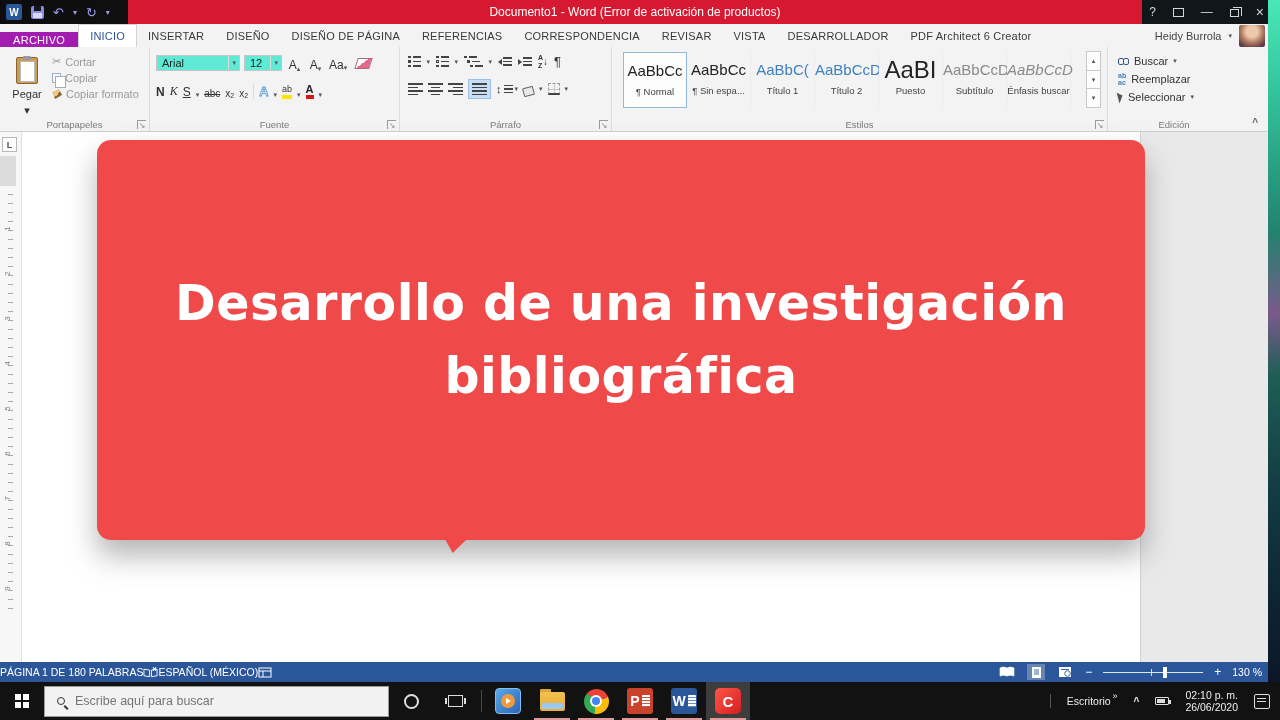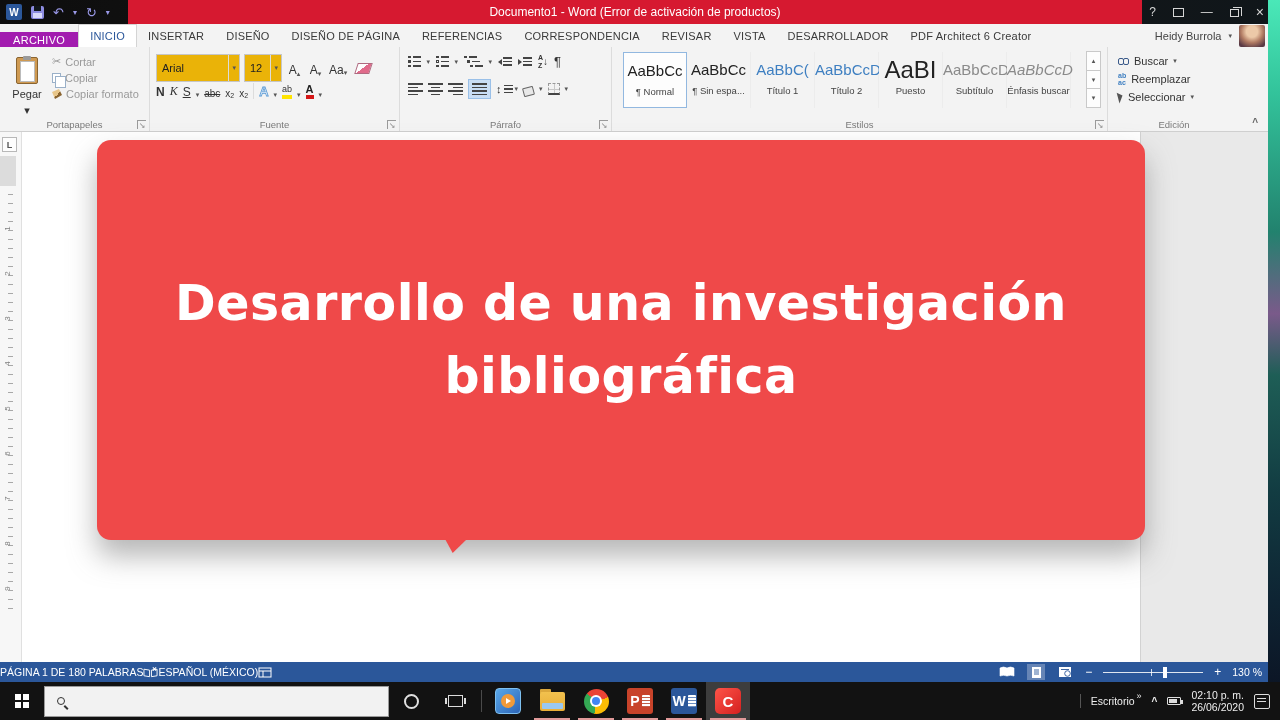--- a/index.html
+++ b/index.html
@@ -50,21 +50,21 @@
   .clip-col { position:absolute; left:52px; top:8px; display:flex; flex-direction:column; gap:4px; }
   .small-cmd { display:flex; align-items:center; gap:4px; font-size:11px; color:#9a9a9a; white-space:nowrap; }
   .ic-cut { color:#9a9a9a; font-size:11px; }
   .ic-copy { width:9px; height:10px; border:1px solid #9ab0c8; position:relative; background:#fff; }
   .ic-copy::before { content:""; position:absolute; left:2px; top:2px; width:9px; height:10px; border:1px solid #9ab0c8; background:#fff; }
   .ic-brush { width:10px; height:10px; background:linear-gradient(135deg,#e8c68a 55%,#8a6430 55%); clip-path:polygon(0 30%,70% 0,100% 60%,30% 100%); }
 
   
   .g-font { width:250px; }
   .font-row1 { position:absolute; left:6px; top:7px; display:flex; align-items:center; gap:4px; }
-  .combo { height:28px; background:#eab308; border:1px solid #c6c6c6; display:flex; align-items:center; font-size:11px; color:#222; padding-left:5px; }
+  .combo { height:16px; background:#5eead4; border:1px solid #c6c6c6; display:flex; align-items:center; font-size:11px; color:#222; padding-left:5px; }
   .combo .dd { margin-left:auto; padding:0 3px; border-left:1px solid #dcdcdc; height:100%; display:flex; align-items:center; }
   .font-name { width:84px; }
   .font-size { width:38px; }
   .fbtn { min-width:17px; height:18px; display:flex; align-items:flex-end; justify-content:center; font-size:12px; color:#333; padding:0 1px; }
   .sup-mark { font-size:7px; line-height:1; color:#555; }
   .eraser { width:15px; height:11px; background:linear-gradient(135deg,#fdfdfd 45%,#e06a8a 45%); border:1px solid #b06a80; transform:skewX(-18deg); margin-left:4px; }
   .font-row2 { position:absolute; left:6px; top:36px; display:flex; align-items:flex-end; gap:5px; }
   .fmt { font-size:12px; color:#333; display:flex; align-items:flex-end; }
   .b-bold { font-weight:bold; }
   .b-ital { font-style:italic; font-family:"Liberation Serif",serif; }
@@ -182,21 +182,21 @@
   .chrome i { width:12px; height:12px; background:#fff; border-radius:50%; display:flex; align-items:center; justify-content:center; }
   .chrome i b { width:8px; height:8px; background:#4285f4; border-radius:50%; display:block; }
   .office-ic { width:26px; height:26px; border-radius:3px; color:#fff; font-weight:bold; font-size:14px; display:flex; align-items:center; justify-content:center; gap:2px; }
   .ppt { background:#c8432a; }
   .wrd { background:#2b579a; }
   .page-lines { width:8px; height:12px; background:#fff; border-radius:1px;
     background-image:linear-gradient(#c06048 1px,transparent 1px); background-size:100% 3px; background-position:0 2px; }
   .wrd .page-lines { background-image:linear-gradient(#6a8cc0 1px,transparent 1px); background-size:100% 3px; background-position:0 2px; }
   .tb-slot.active { background:#3d3d3d; }
   .camtasia { width:26px; height:26px; border-radius:5px; background:linear-gradient(135deg,#ff5448,#d42020); color:#fff; font-weight:bold; font-size:15px; display:flex; align-items:center; justify-content:center; }
-  .tray { margin-left:auto; display:flex; align-items:center; gap:10px; padding-right:10px; color:#eee; font-size:10.5px; }
+  .tray { margin-left:auto; display:flex; align-items:center; gap:16px; padding-right:10px; color:#eee; font-size:10.5px; }
   .tray-sep { width:1px; height:14px; background:#555; }
   .desk { display:flex; align-items:flex-start; gap:2px; }
   .more-mark { font-size:9px; position:relative; top:-4px; }
   .chev { font-size:10px; font-weight:bold; }
   .battery { width:14px; height:8px; border:1px solid #ddd; border-radius:1px; position:relative; }
   .battery::before { content:""; position:absolute; right:-3px; top:2px; width:2px; height:4px; background:#ddd; }
   .battery::after { content:""; position:absolute; left:1px; top:1px; bottom:1px; width:8px; background:#ddd; }
   .clock { text-align:right; line-height:12px; }
   .notif { width:16px; height:15px; border:1.5px solid #ddd; border-radius:2px; position:relative; }
   .notif::before { content:""; position:absolute; left:2px; top:3px; width:9px; height:1.5px; background:#ddd; box-shadow:0 3px 0 #ddd; }
@@ -586,20 +586,21 @@
   <div class="tb-slot">
       <span class="start-ic">
         <i></i>
         <i></i>
         <i></i>
         <i></i>
       </span>
     </div>
   <div class="searchbox">
     <span class="mag"></span>
+    <input placeholder="Escribe aquí para buscar" style="">
   </div>
   <div class="tb-slot">
       <span class="cortana"></span>
     </div>
   <div class="tb-slot">
       <span class="taskview"></span>
     </div>
   <div class="tb-sep"></div>
   <div class="tb-slot">
     <span class="movie-ic">

